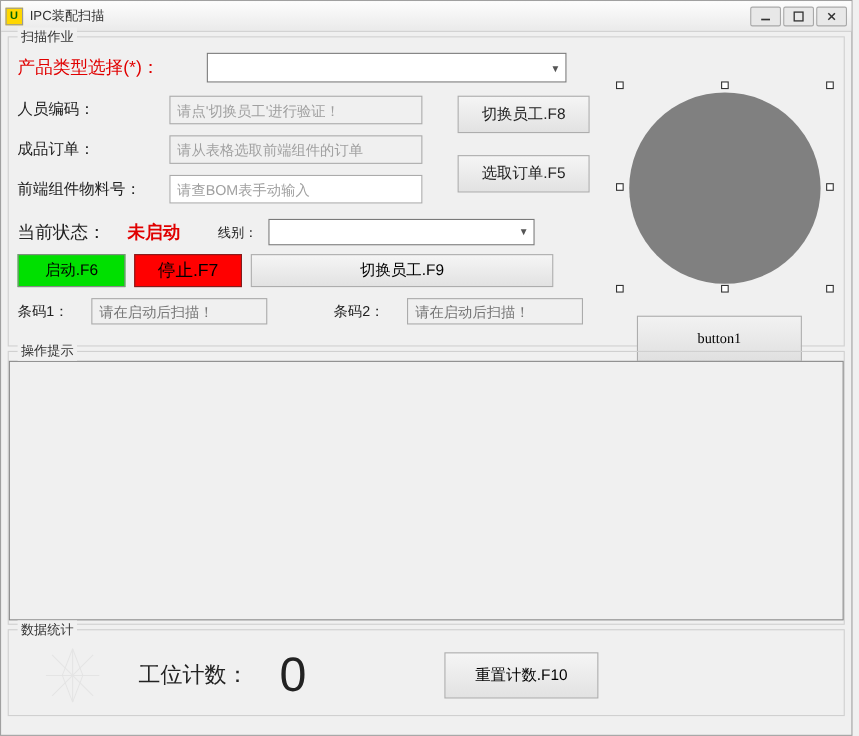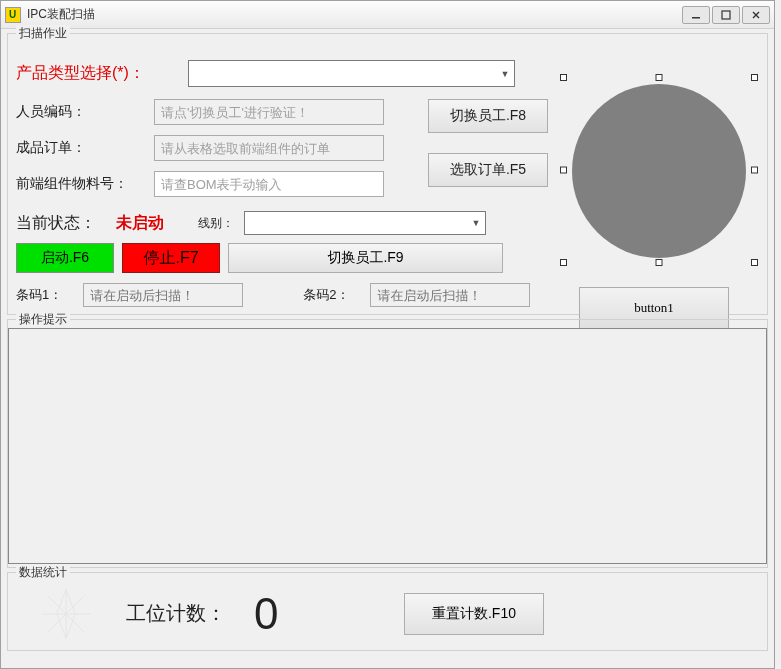--- a/index.html
+++ b/index.html
@@ -70,21 +70,21 @@
     }
     .fieldset-legend {
       position: absolute;
       top: -9px;
       left: 8px;
       background: #f0f0f0;
       padding: 0 3px;
       font-size: 12px;
       color: #333;
     }
-    .fs-scan { height: 282px; padding: 22px 8px 8px 8px; }
+    .fs-scan { height: 282px; padding: 10px 8px 8px 8px; }
     .fs-hint { height: 249px; padding: 8px 0 0 0; }
     .fs-stats { height: 79px; padding: 8px 8px 4px 8px; }
 
     .row-top {
       display: flex;
       align-items: center;
       margin: 4px 0 10px 0;
     }
     .lbl-red {
       color: #e00000;
@@ -137,21 +137,21 @@
     .btn {
       border: 1px solid #adadad;
       background: linear-gradient(#f5f5f5, #e2e2e2);
       font-size: 14px;
       cursor: pointer;
       display: flex;
       align-items: center;
       justify-content: center;
       color: #222;
     }
-    .btn-side { width: 120px; height: 34px; margin-left: 22px; }
+    .btn-side { width: 120px; height: 34px; margin-left: 10px; }
     .status-row { display: flex; align-items: center; margin: 6px 0 8px 0; }
     .status-lbl { font-size: 16px; color: #222; width: 100px; }
     .status-val { font-size: 16px; color: #e00000; font-weight: bold; width: 82px; }
     .line-lbl { font-size: 12px; color: #222; margin-right: 10px; }
     .combo-small {
       width: 242px;
       height: 24px;
       border: 1px solid #7a7a7a;
       background: #fff;
       display: flex;

